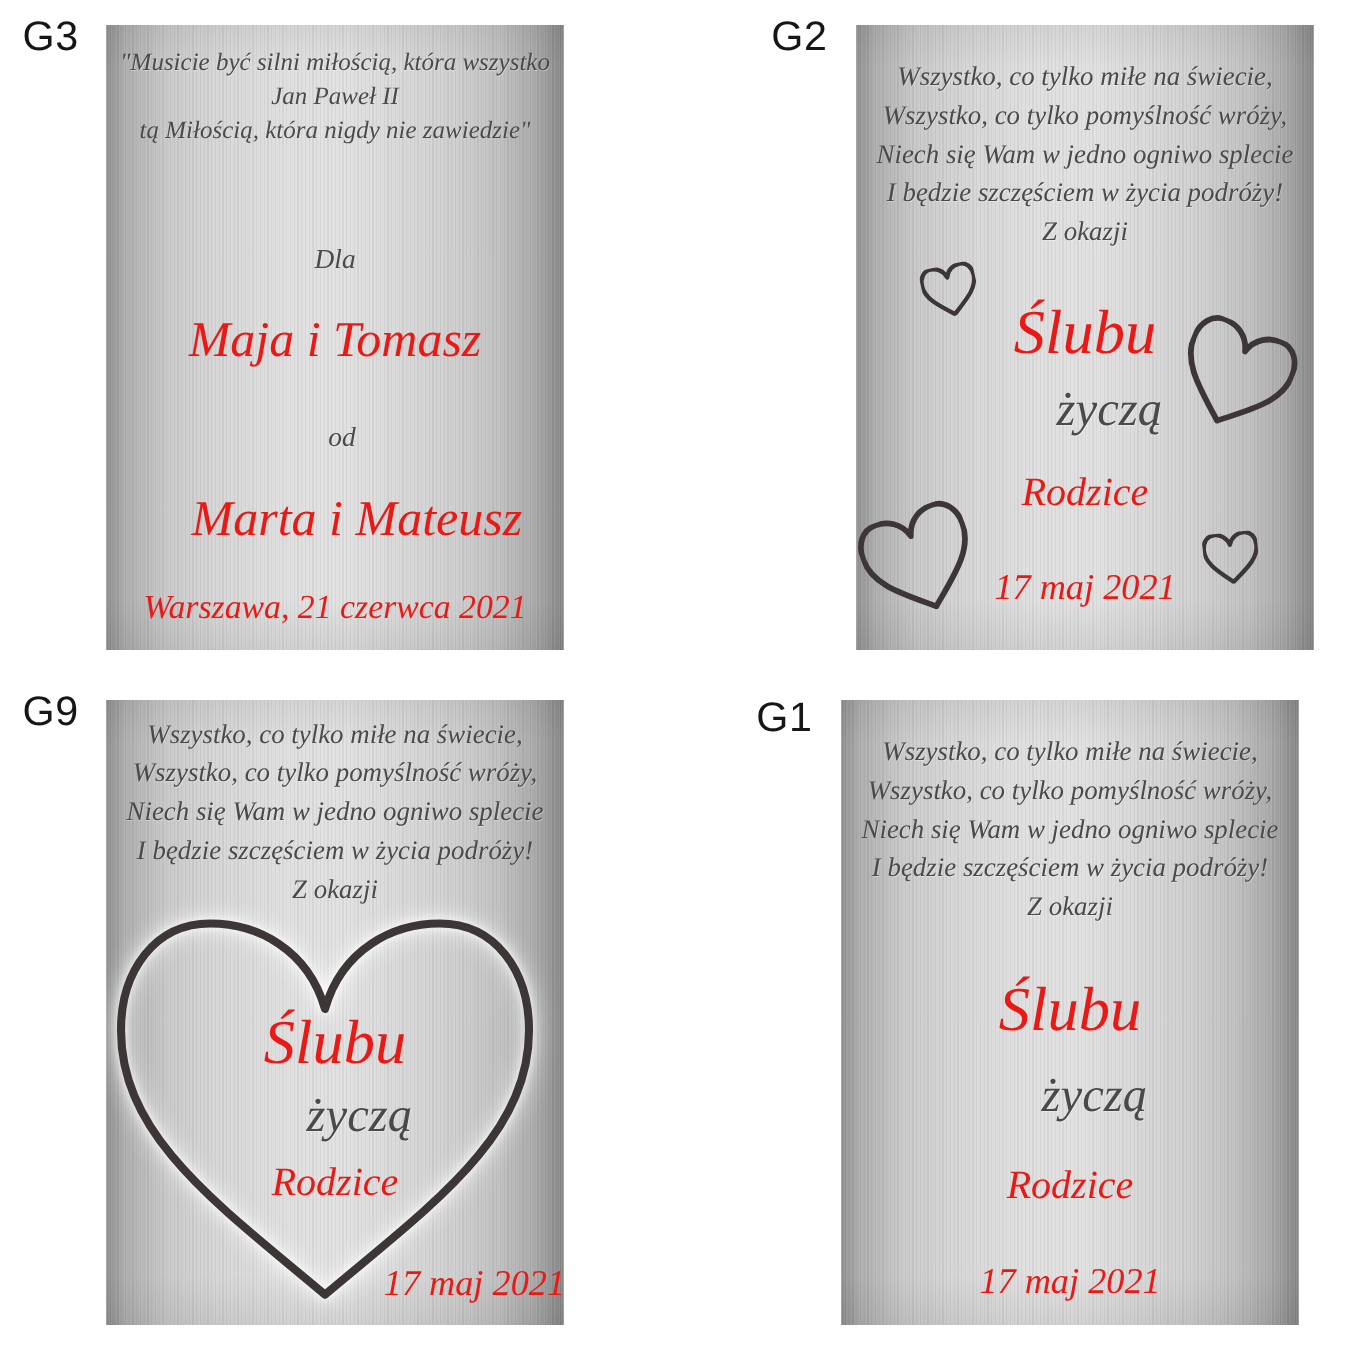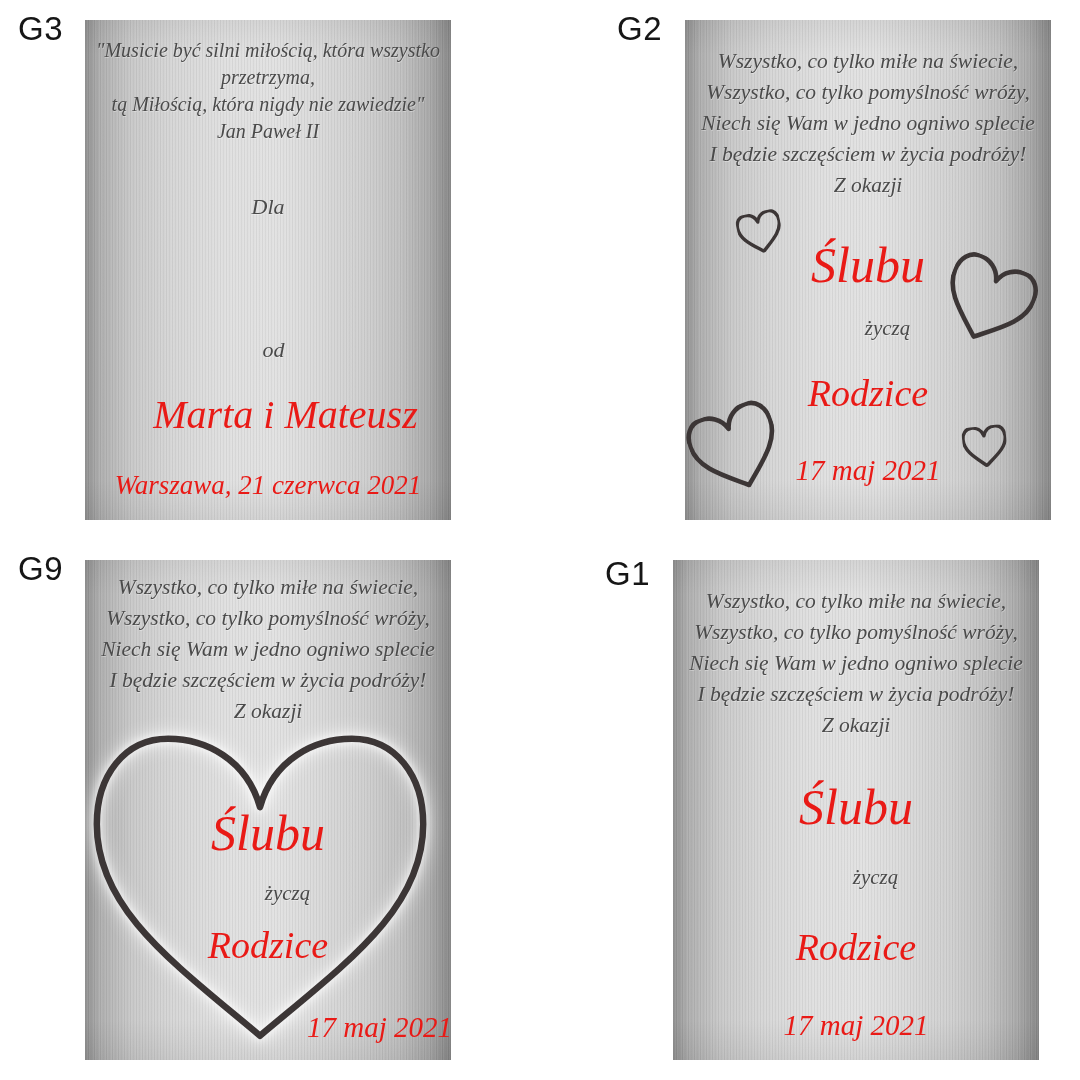--- a/index.html
+++ b/index.html
@@ -20,43 +20,43 @@
   .card.leftcol .plate{left:85px;}
   .card.rightcol .plate{left:133px;}
   .plate .txt{position:absolute;left:0;right:0;text-align:center;font-style:italic;white-space:nowrap;}
   .engraved{color:#4a4a4a;text-shadow:0.5px 0.5px 0 rgba(255,255,255,0.35);}
   .red{color:#e91a16;}
   .poem{font-size:21.5px;line-height:31px;}
   .quote{font-size:20px;line-height:27px;}
   .small-word{font-size:22px;line-height:28px;}
   .name-line{font-size:40px;line-height:50px;}
   .occasion{font-size:50px;line-height:60px;}
-  .wish{font-size:21px;line-height:34px;padding-left:39px;}
-  .from-names{font-size:38px;line-height:50px;}
+  .wish{font-size:39px;line-height:34px;padding-left:39px;}
+  .from-names{font-size:32px;line-height:50px;}
   .date-line{font-size:29px;line-height:34px;}
   .g3-date{font-size:27px;line-height:34px;}
   .heart{position:absolute;}
   .heart path{fill:none;stroke:#3c3636;stroke-linecap:round;stroke-linejoin:round;}
   .glow-heart{filter:drop-shadow(0 0 4px rgba(255,255,255,0.95)) drop-shadow(0 0 9px rgba(255,255,255,0.85));}
 </style>
 </head>
 <body>
 
 <div class="stage">
 
   <div class="card leftcol" style="left:0;top:0;">
     <div class="variant-label">G3</div>
     <div class="plate">
       <div class="txt engraved quote" style="top:17px;">
         <div>"Musicie być silni miłością, która wszystko</div>
-        <div>przetrzyma,</div>
+        <div>Jan Paweł II</div>
         <div>tą Miłością, która nigdy nie zawiedzie"</div>
-        <div>Jan Paweł II</div>
       </div>
       <div class="txt engraved small-word" style="top:173px;">Dla</div>
+      <div class="txt red name-line" style="top:227px;">Maja i Tomasz</div>
       <div class="txt engraved small-word" style="top:316px;padding-left:11px;">od</div>
       <div class="txt red name-line" style="top:370px;margin-left:35px;">Marta i Mateusz</div>
       <div class="txt red g3-date" style="top:448px;">Warszawa, 21 czerwca 2021</div>
     </div>
   </div>
 
   <div class="card rightcol" style="left:552px;top:0;">
     <div class="variant-label">G2</div>
     <div class="plate">
       <div class="txt engraved poem" style="top:26px;">

